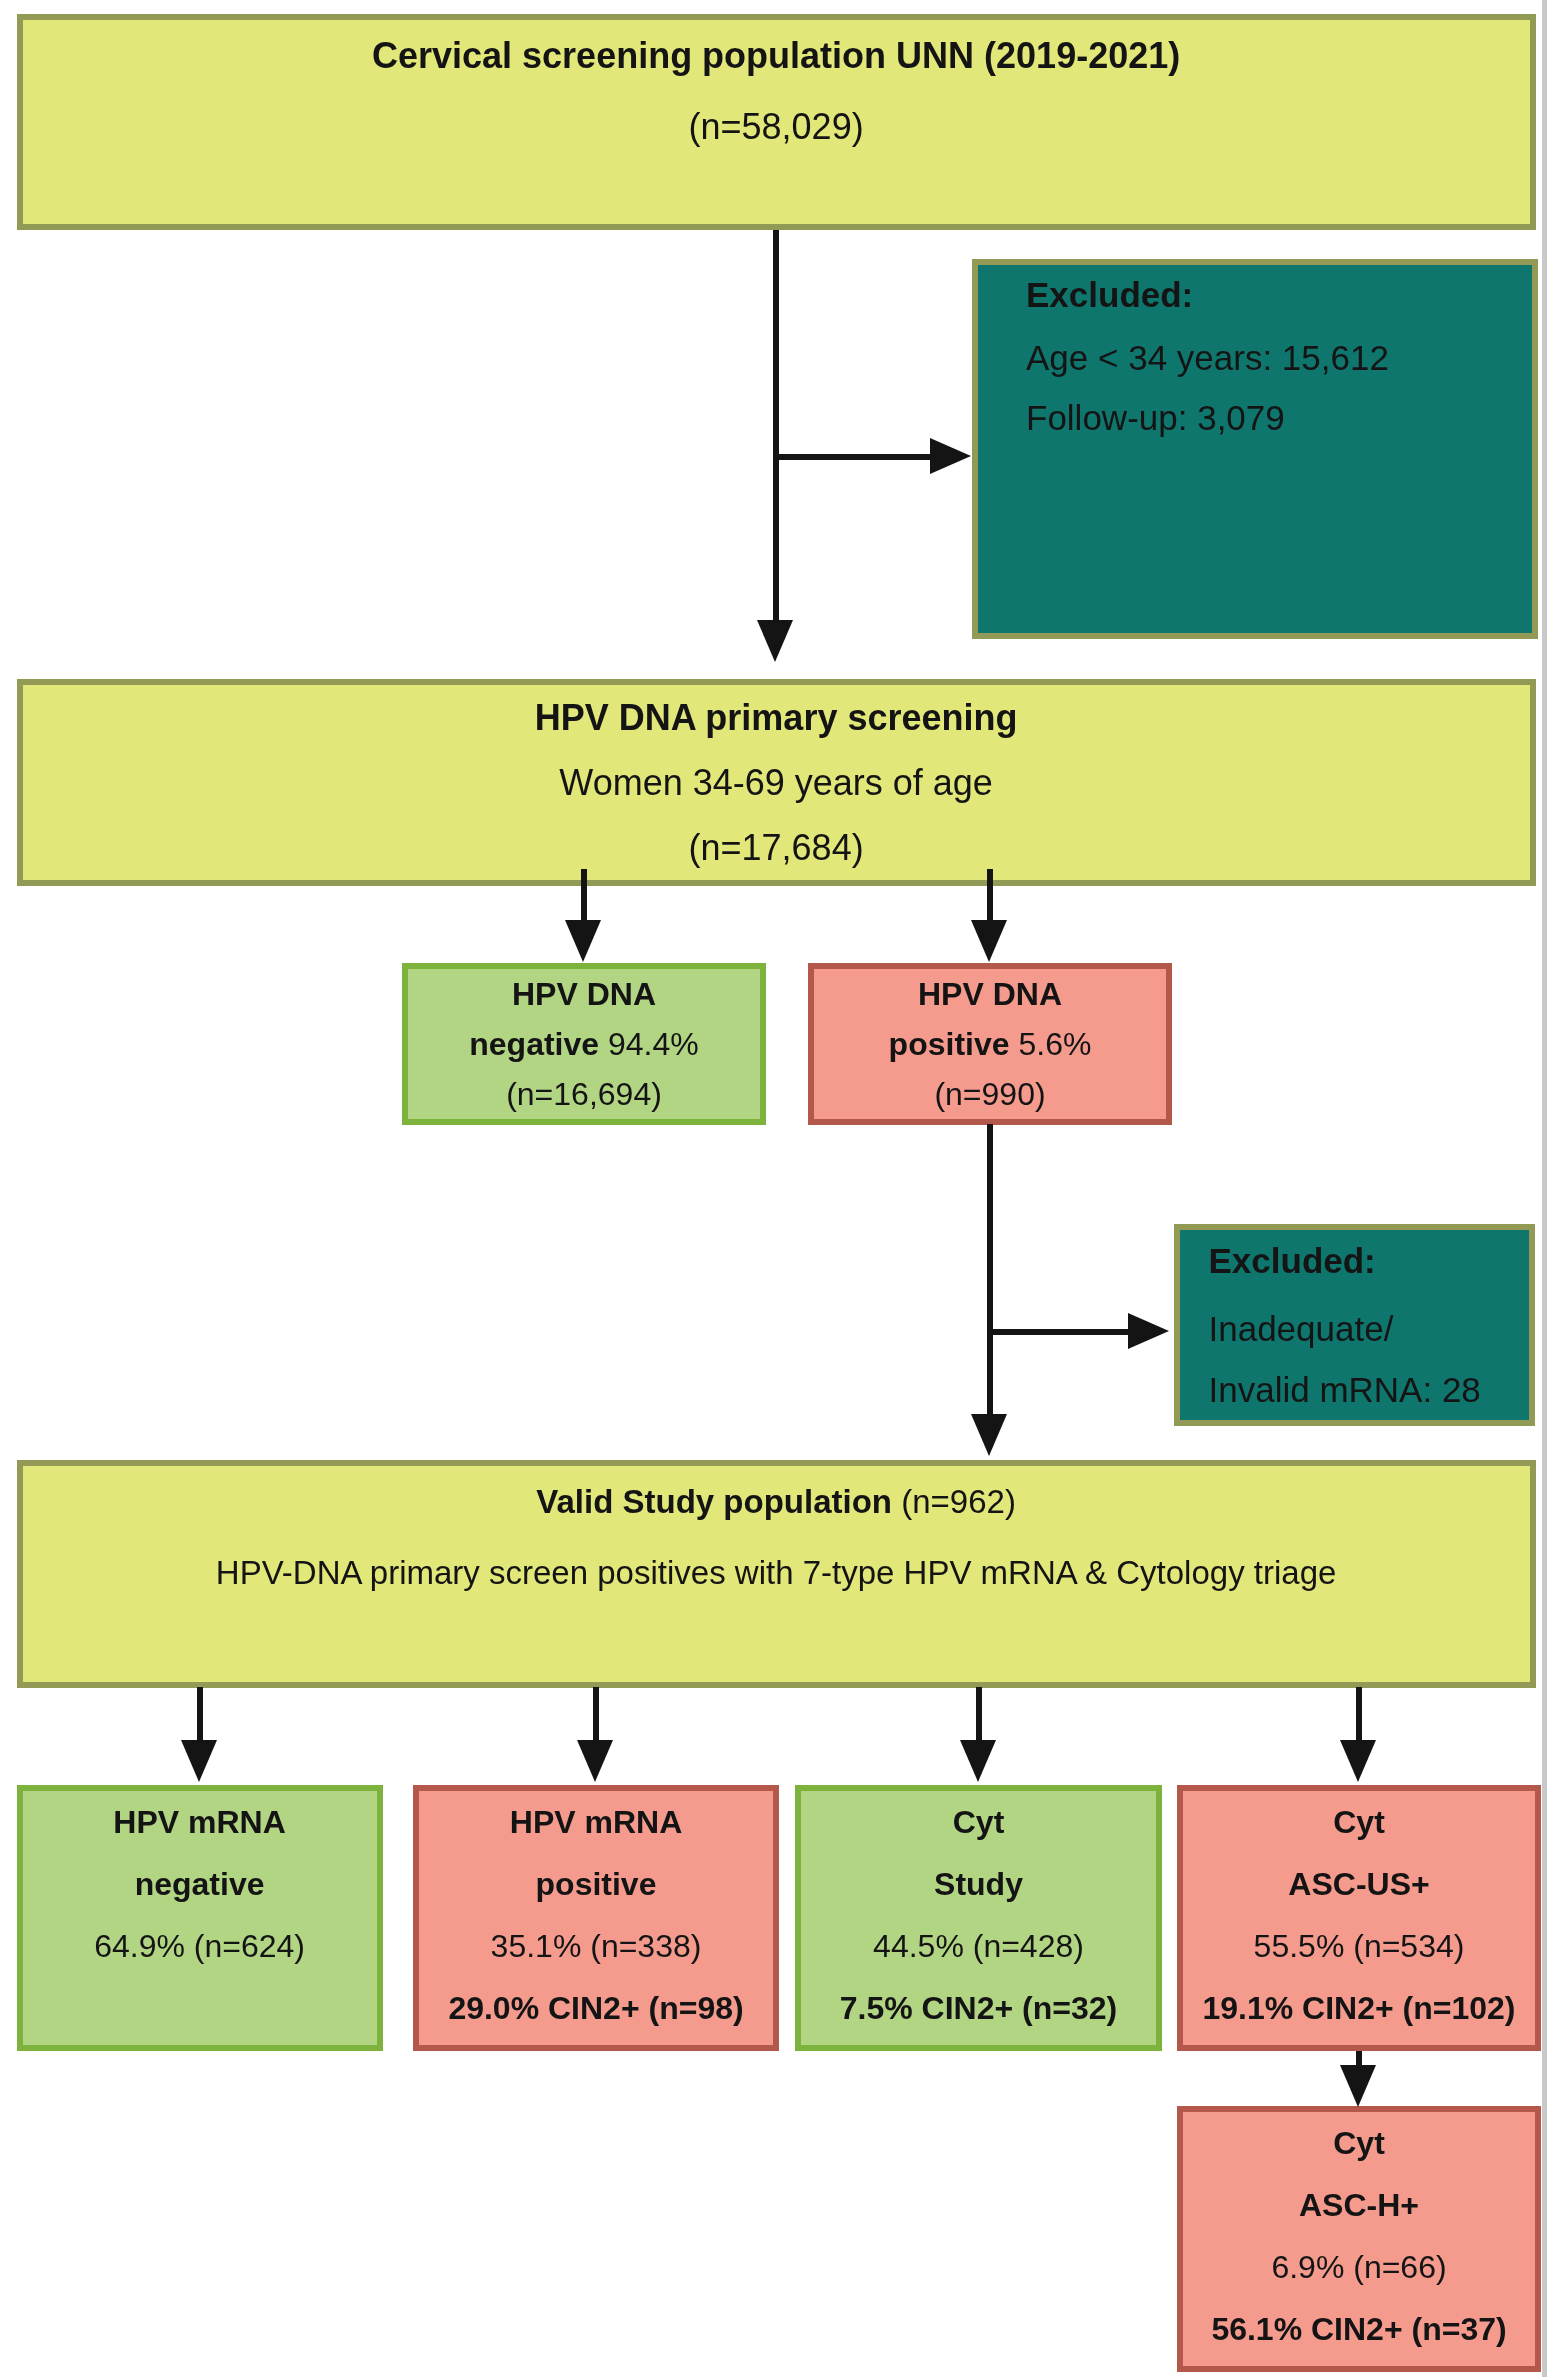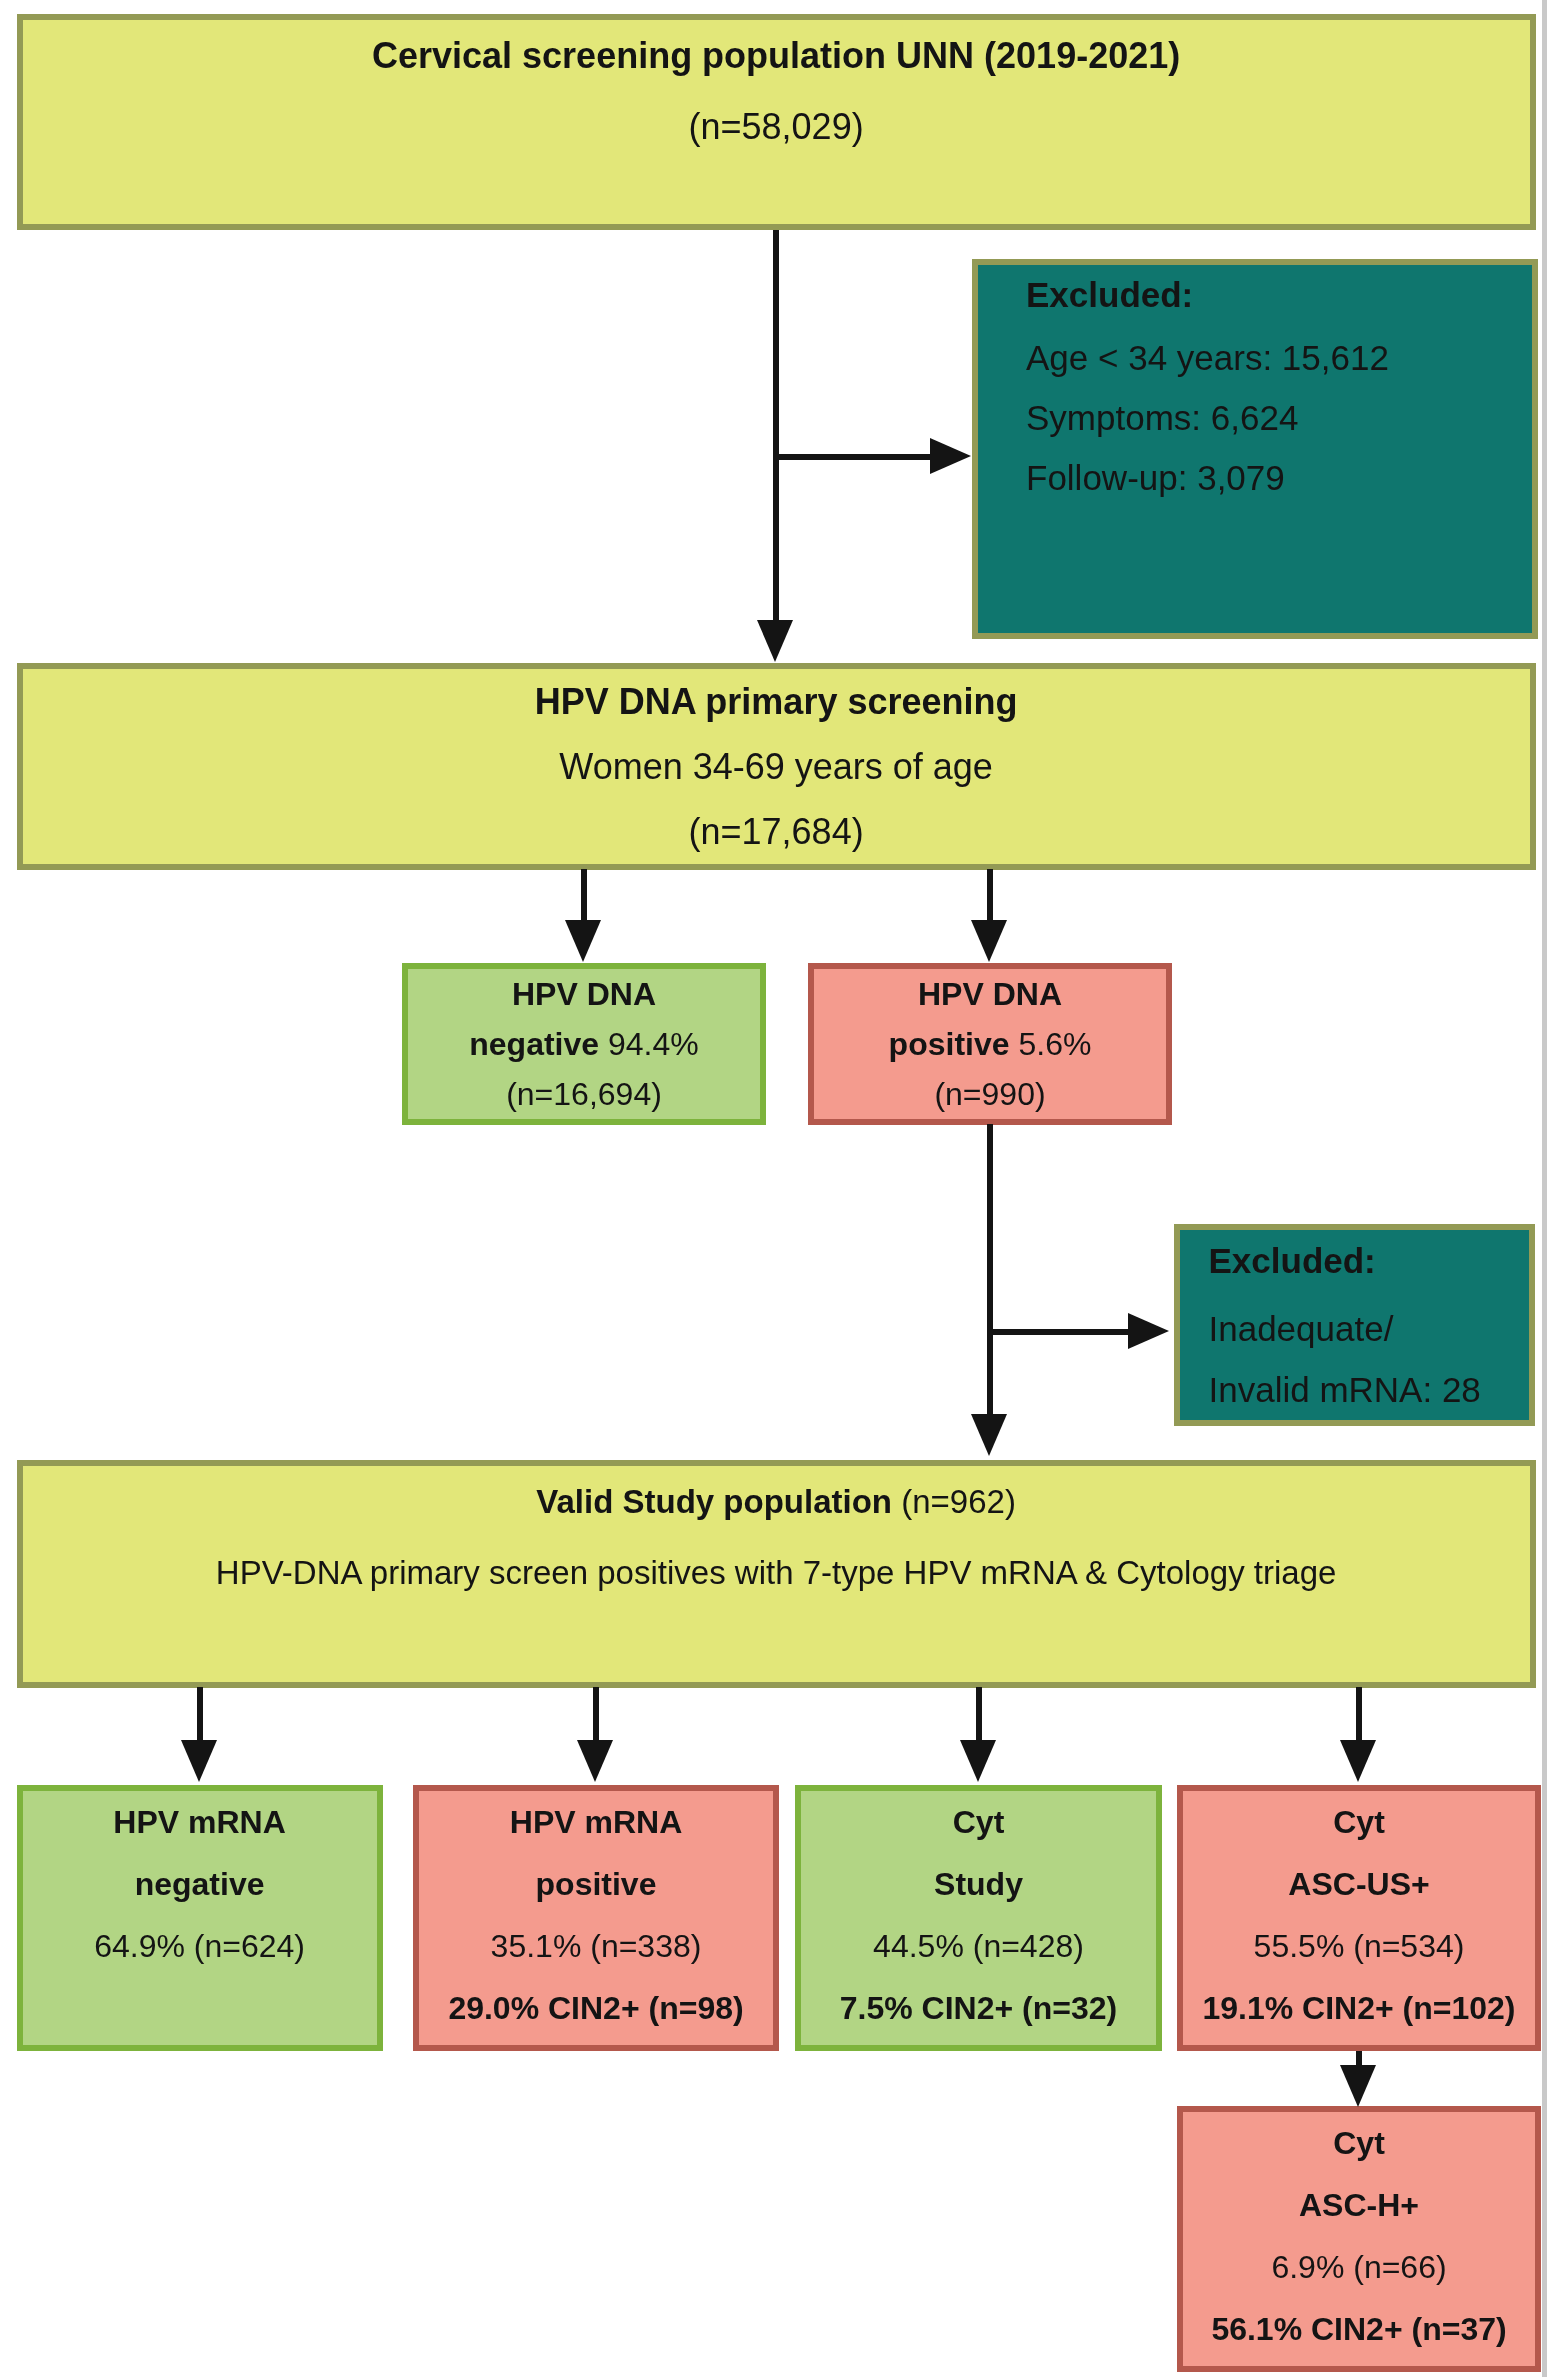--- a/index.html
+++ b/index.html
@@ -20,21 +20,21 @@
   .yellow{background:#e2e779;border:6.2px solid #939a55;}
   .green {background:#b2d584;border:6.7px solid #7db33c;}
   .red   {background:#f49b8e;border:6.7px solid #b4584c;}
   .white {background:#0f766e;border:6.2px solid #939a55;align-items:flex-start;text-align:left;}
   .bold{font-weight:bold;}
   .gap{margin-left:0.28em;}
 
   
   #b-top  {left:16.6px;  top:14.3px;   width:1519px;height:216px;font-size:36px;line-height:71px;}
   #b-excl1{left:972px;top:259px;  width:566px;height:380px;font-size:35px;line-height:60px;padding-left:48px;}
-  #b-dna  {left:16.6px;  top:663px; width:1519px;height:207px;font-size:36px;line-height:65px;}
+  #b-dna  {left:16.6px;  top:679px; width:1519px;height:207px;font-size:36px;line-height:65px;}
   #b-neg  {left:402px; top:963px; width:364px; height:162px;font-size:32px;line-height:50px;}
   #b-pos  {left:808px;top:963px; width:364px; height:162px;font-size:32px;line-height:50px;}
   #b-excl2{left:1174px;top:1224px; width:361px; height:202px;font-size:35px;line-height:61px;padding-left:28.5px;}
   #b-valid{left:16.6px;  top:1460px; width:1519px;height:228px;font-size:33px;line-height:71px;}
   #b-r1   {left:16.6px;  top:1785px; width:366px; height:266px;font-size:32px;line-height:62px;}
   #b-r2   {left:413px; top:1785px; width:366px; height:266px;font-size:32px;line-height:62px;}
   #b-r3   {left:795px;top:1785px; width:367px; height:266px;font-size:32px;line-height:62px;}
   #b-r4   {left:1177px;top:1785px; width:364px; height:266px;font-size:32px;line-height:62px;}
   #b-asch {left:1177px;top:2106px; width:364px; height:266px;font-size:32px;line-height:62px;}
   #b-excl2 .title{margin-bottom:6.7px;}
@@ -70,21 +70,20 @@
 <div id="canvas">
 
   <div class="box yellow" id="b-top">
     <div class="bold nowrap">Cervical screening population UNN (2019-2021)</div>
     <div class="nowrap">(n=58,029)</div>
   </div>
 
   <div class="box white" id="b-excl1">
     <div class="bold title">Excluded:</div>
     <div class="nowrap">Age &lt; 34 years: 15,612</div>
-    <div class="nowrap">Symptoms: 6,624</div>
     <div class="nowrap">Follow-up: 3,079</div>
   </div>
 
   <div class="box yellow" id="b-dna">
     <div class="bold nowrap">HPV DNA primary screening</div>
     <div class="nowrap">Women 34-69 years of age</div>
     <div class="nowrap">(n=17,684)</div>
   </div>
 
   <div class="box green" id="b-neg">

